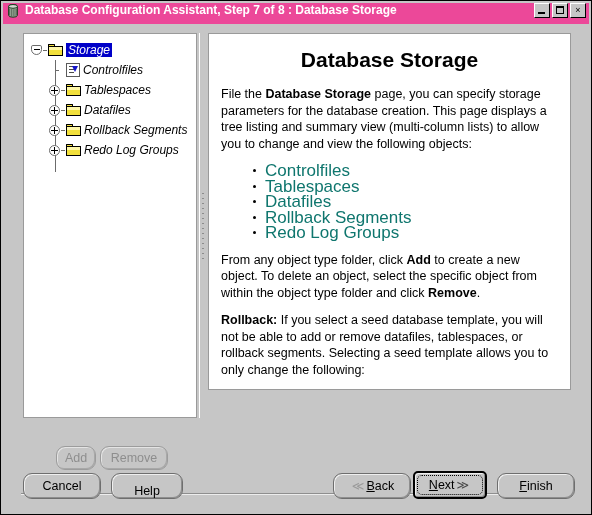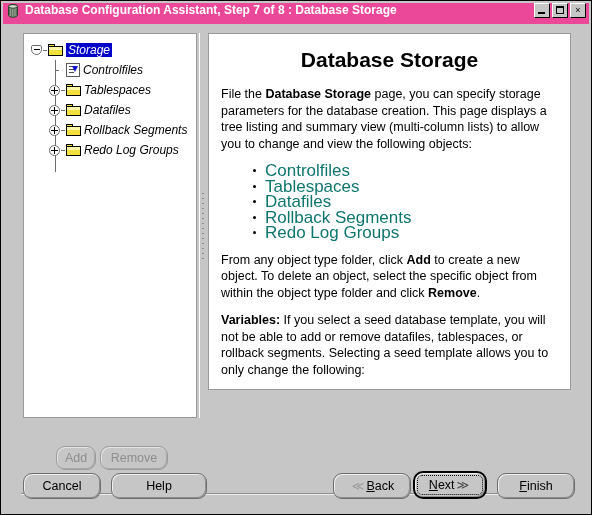--- a/index.html
+++ b/index.html
@@ -340,21 +340,21 @@
     cursor: default;
     white-space: nowrap;
   }
   .btn.disabled {
     color: #8e8e8e;
     border-color: #9c9c9c;
     box-shadow: inset 1px 1px 0 #e4e4e4, inset -1px -1px 0 #a8a8a8;
   }
   .btn.focused {
     border: 2px solid #000000;
-    border-radius: 10px;
+    border-radius: 5px;
   }
   .btn .focusring {
     position: absolute;
     left: 2px; right: 2px; top: 2px; bottom: 2px;
     border: 1px dotted #000000;
     border-radius: 5px;
     pointer-events: none;
   }
   .mn { text-decoration: underline; }
 
@@ -516,32 +516,32 @@
       <ul class="blist">
         <li>Controlfiles</li>
         <li>Tablespaces</li>
         <li>Datafiles</li>
         <li>Rollback Segments</li>
         <li>Redo Log Groups</li>
       </ul>
 
       <p class="para"><span>From any object type folder, click </span><b>Add</b><span> to create a new object. To delete an object, select the specific object from within the object type folder and click </span><b>Remove</b><span>.</span></p>
 
-      <p class="para"><b>Variables:</b><span> If you select a seed database template, you will not be able to add or remove datafiles, tablespaces, or rollback segments. Selecting a seed template allows you to only change the following:</span></p>
+      <p class="para"><b>Rollback:</b><span> If you select a seed database template, you will not be able to add or remove datafiles, tablespaces, or rollback segments. Selecting a seed template allows you to only change the following:</span></p>
 
     </div>
 
     <button class="btn disabled" style="left:53px; top:421px; width:40px; height:24px;">Add</button>
     <button class="btn disabled" style="left:97px; top:421px; width:68px; height:24px;">Remove</button>
 
     <div class="hsep"></div>
     <div class="hsep-lt"></div>
 
     <button class="btn" style="left:20px; top:448px; width:78px; height:26px;">Cancel</button>
-    <button class="btn" style="left:108px; top:448px; width:96px; height:26px;">
+    <button class="btn" style="left:108px; top:448px; width:72px; height:26px;align-items:flex-end;">
         <span>Help</span>
       </button>
 
     <button class="btn" style="left:330px; top:448px; width:78px; height:26px;">
       <span class="chev dim">≪</span>
       <span><span class="mn">B</span>ack</span>
     </button>
 
     <button class="btn focused" style="left:410px; top:446px; width:74px; height:28px;">
       <span class="focusring"></span>

